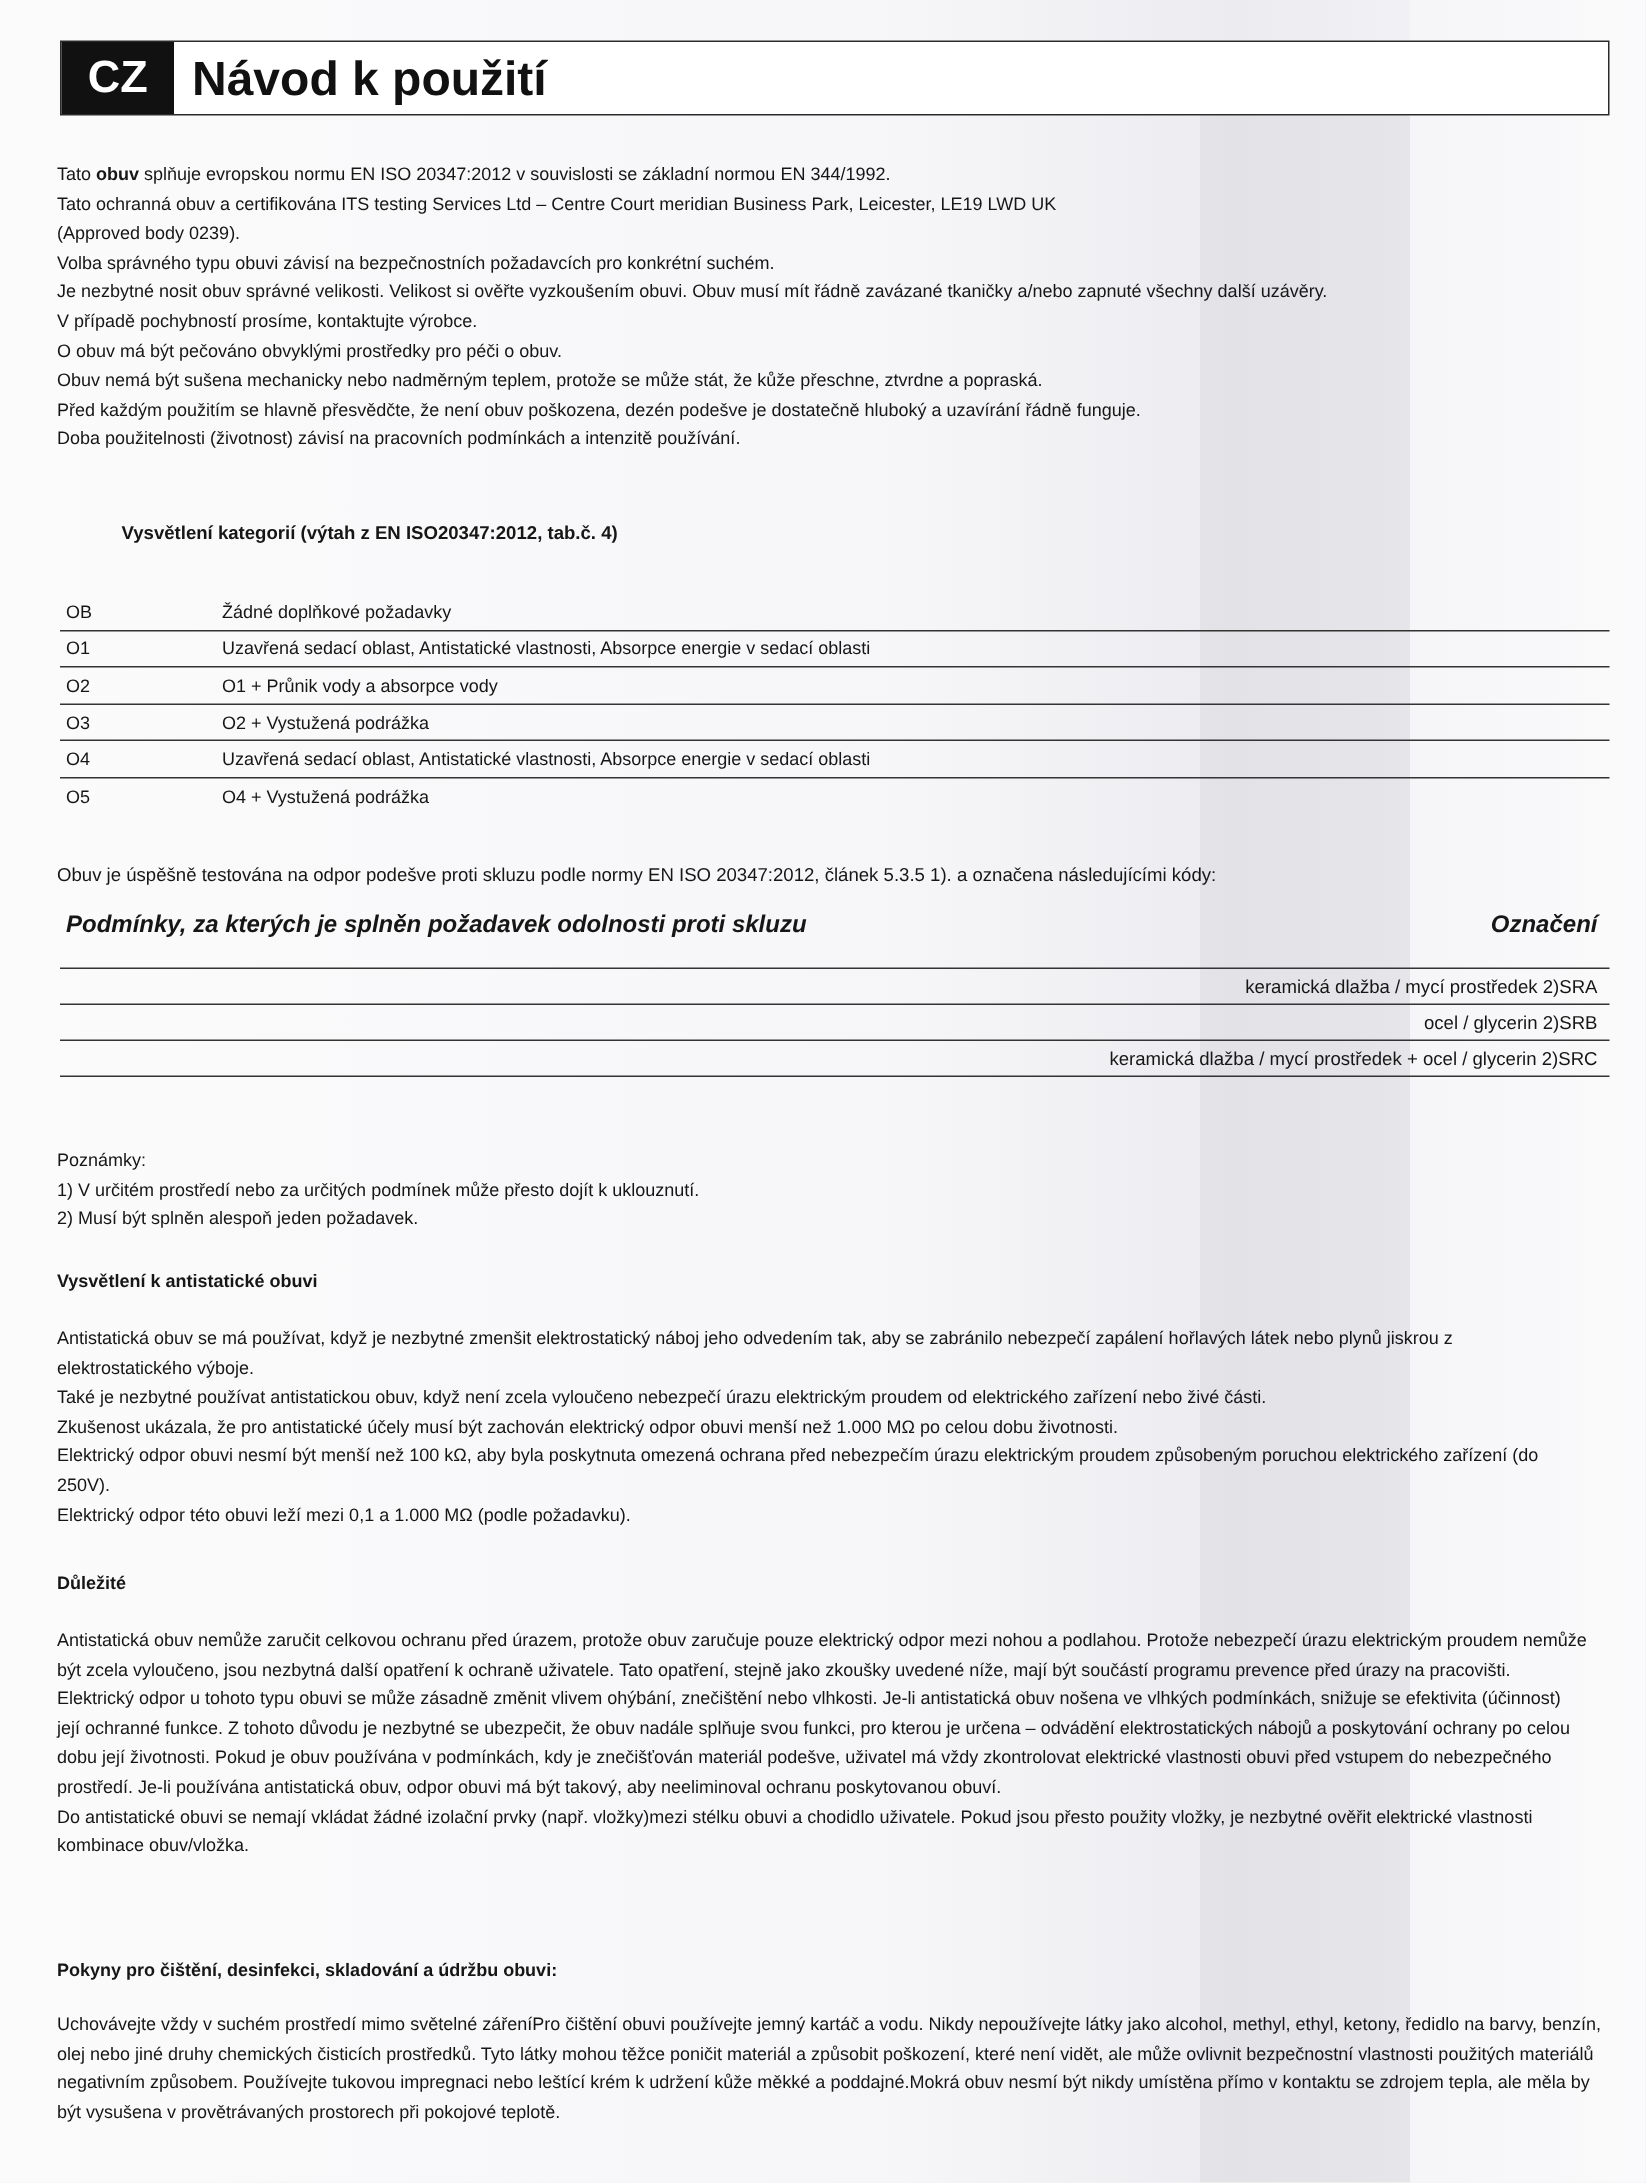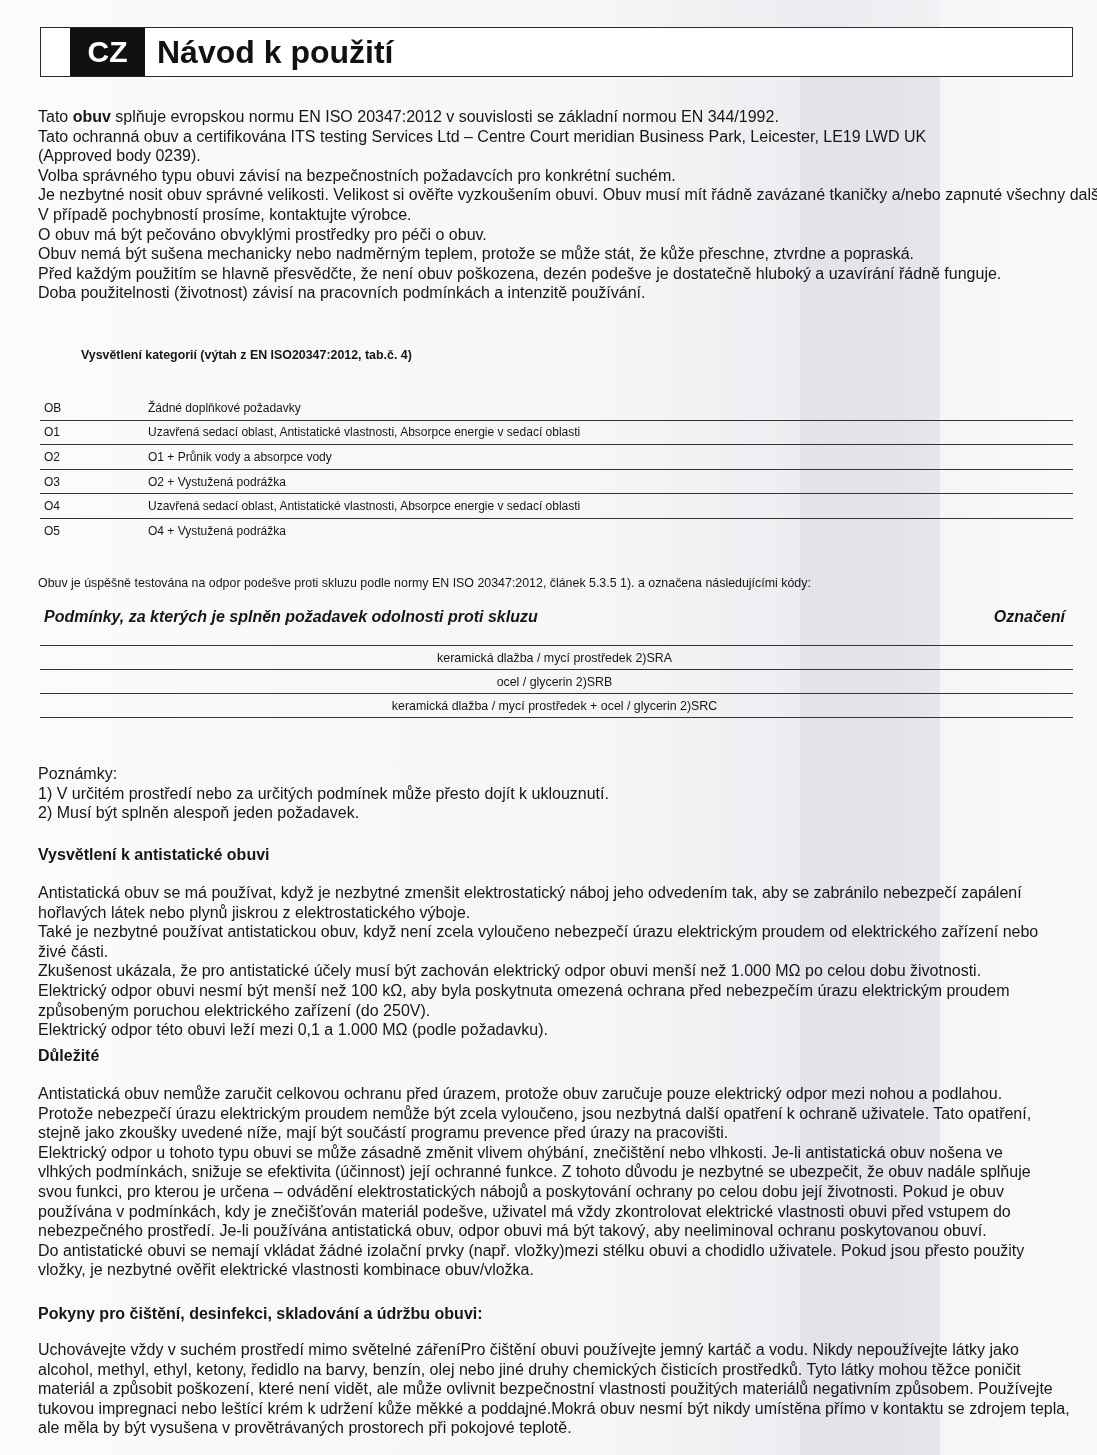--- a/index.html
+++ b/index.html
@@ -25,33 +25,32 @@
     position: absolute; left: 940px; top: 0; width: 157px; height: 1455px;
     background: rgba(255,255,255,0.35);
   }
 
   
   .header {
     position: absolute; left: 40px; top: 27px; width: 1033px; height: 50px;
     border: 1.5px solid #2a2a2a;
     display: flex; align-items: stretch;
     background: #fff;
-    padding-left: 29px;
   }
   .lang-badge {
     width: 75px; background: #111; color: #fff;
     font-weight: bold; font-size: 30px;
     display: flex; align-items: center; justify-content: center;
   }
   .doc-title {
     padding-left: 12px; font-size: 32px; font-weight: bold;
     display: flex; align-items: center; color: #111;
   }
 
-  .txt { font-size: 16px; line-height: 19.6px; }
+  .txt { font-size: 12px; line-height: 19.6px; }
   .abs { position: absolute; }
   .bold { font-weight: bold; }
 
   .intro { left: 38px; top: 107px; width: 1010px; }
   .intro p { white-space: nowrap; }
 
   .cat-title { left: 38px; top: 348px; font-weight: bold; font-size: 12.4px; margin-left: 43px; }
 
   .cat-table { left: 40px; top: 396px; width: 1033px; }
   .cat-row {
@@ -66,21 +65,21 @@
   .slip-intro { left: 38px; top: 576px; font-size: 12.4px; white-space: nowrap; }
 
   .slip-table { left: 40px; top: 622px; width: 1033px; }
   .slip-head {
     display: flex; justify-content: space-between; align-items: flex-end;
     height: 24px; padding-bottom: 19px;
     border-bottom: 1.6px solid #333;
     font-style: italic; font-weight: bold; font-size: 16px;
   }
   .slip-row {
-    display: flex; justify-content: center; align-items: center;
+    display: flex; justify-content: flex-end; align-items: center;
     height: 24px; border-bottom: 1.6px solid #333;
     font-size: 12.4px;
   }
   .slip-row .cond { padding-left: 4px; }
   .slip-row .code { padding-right: 8px; }
   .slip-head .cond { padding-left: 4px; }
   .slip-head .code { padding-right: 8px; }
 
   .notes { left: 38px; top: 764px; width: 1000px; }
 

